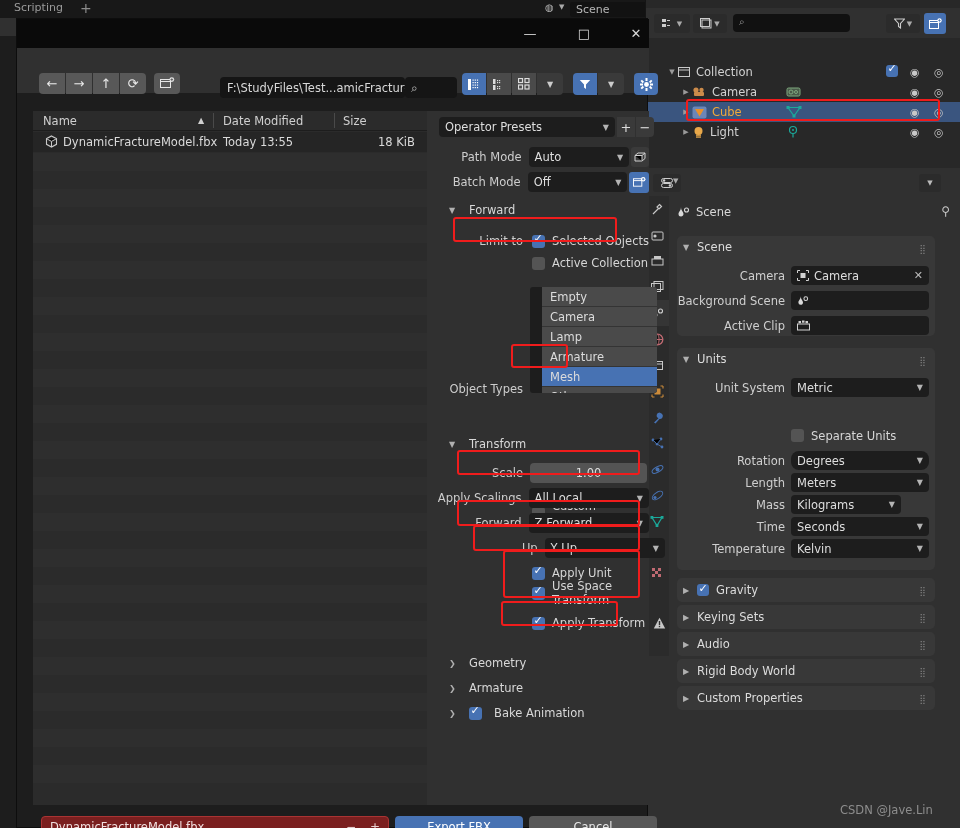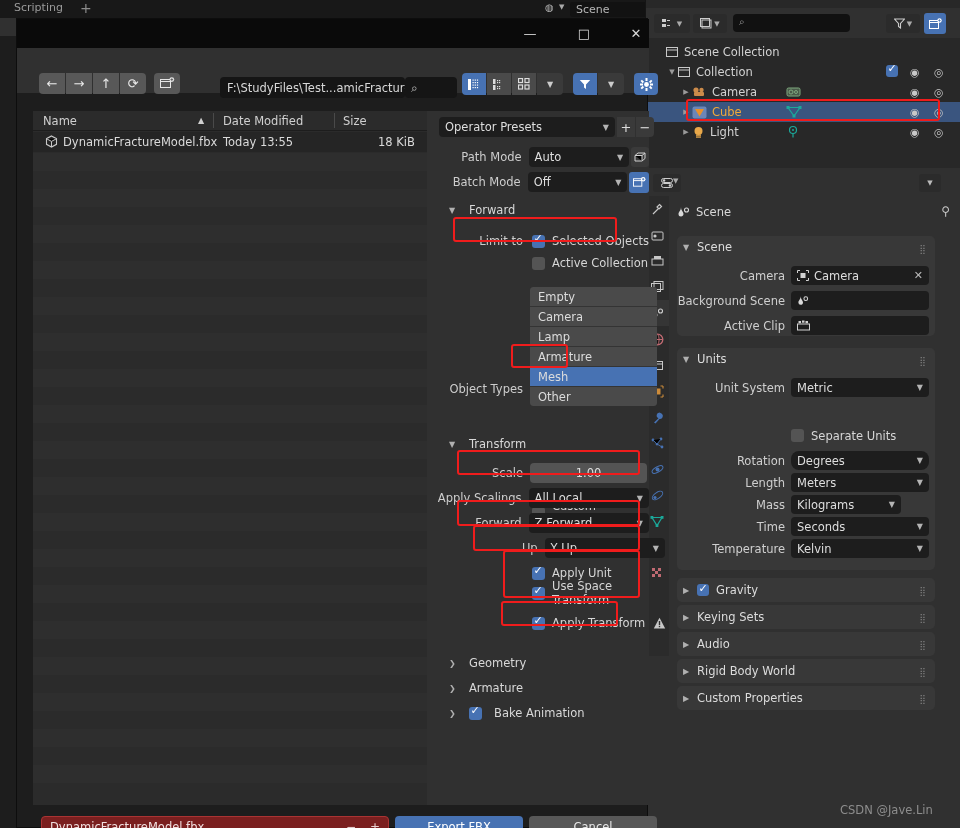--- a/index.html
+++ b/index.html
@@ -289,31 +289,20 @@
     </div>
     <div class="ol-sq ol-blue" style="left:278px; top:13px; width:22px; height:21px;">
       <svg width="13" height="12" viewBox="0 0 13 12">
           <rect x="0.5" y="2.5" width="9" height="8" fill="none" stroke="#fff"></rect>
           <path d="M0.5 4.5h9" stroke="#fff"></path>
           <circle cx="10.5" cy="2.5" r="2.2" fill="#fff"></circle>
           <path d="M10.5 1.3v2.4M9.3 2.5h2.4" stroke="#4772b3" stroke-width="0.8"></path>
         </svg>
     </div>
 
-    <div class="ol-row" style="top:42px;">
-      <span class="ol-indent" style="width:8px;"></span>
-      <span class="ol-tri"></span>
-      <span style="margin:0 5px 0 0;">
-        <svg width="13" height="12" viewBox="0 0 13 12">
-            <rect x="0.5" y="1.5" width="11" height="9" fill="none" stroke="#c8c8c8"></rect>
-            <path d="M0.5 4h11" stroke="#c8c8c8"></path>
-          </svg>
-      </span>
-      <span>Scene Collection</span>
-    </div>
 
     <div class="ol-row" style="top:62px;">
       <span class="ol-indent" style="width:20px;"></span>
       <span class="ol-tri">▼</span>
       <span style="margin:0 5px 0 0;">
         <svg width="13" height="12" viewBox="0 0 13 12">
             <rect x="0.5" y="1.5" width="11" height="9" fill="none" stroke="#c8c8c8"></rect>
             <path d="M0.5 4h11" stroke="#c8c8c8"></path>
           </svg>
       </span>
@@ -922,21 +911,21 @@
         <span class="tri">❯</span>
         <span>Armature</span>
       </div>
       <div class="sect-hdr" style="left:22px; top:595px;">
         <span class="tri">❯</span>
         <span class="ocheck on" style="margin-right:6px;"></span>
         <span>Bake Animation</span>
       </div>
     </div>
 
-    <div style="position:absolute;left:513px;top:268px;width:127px;height:119px;background:#1d1d1d;border-radius:3px;overflow:hidden;">
+    <div style="position:absolute;left:513px;top:268px;width:127px;height:106px;background:#1d1d1d;border-radius:3px;overflow:hidden;padding-left:12px;">
       <div class="tl-item">
         <span>Empty</span>
       </div>
       <div class="tl-item">
         <span>Camera</span>
       </div>
       <div class="tl-item">
         <span>Lamp</span>
       </div>
       <div class="tl-item">

